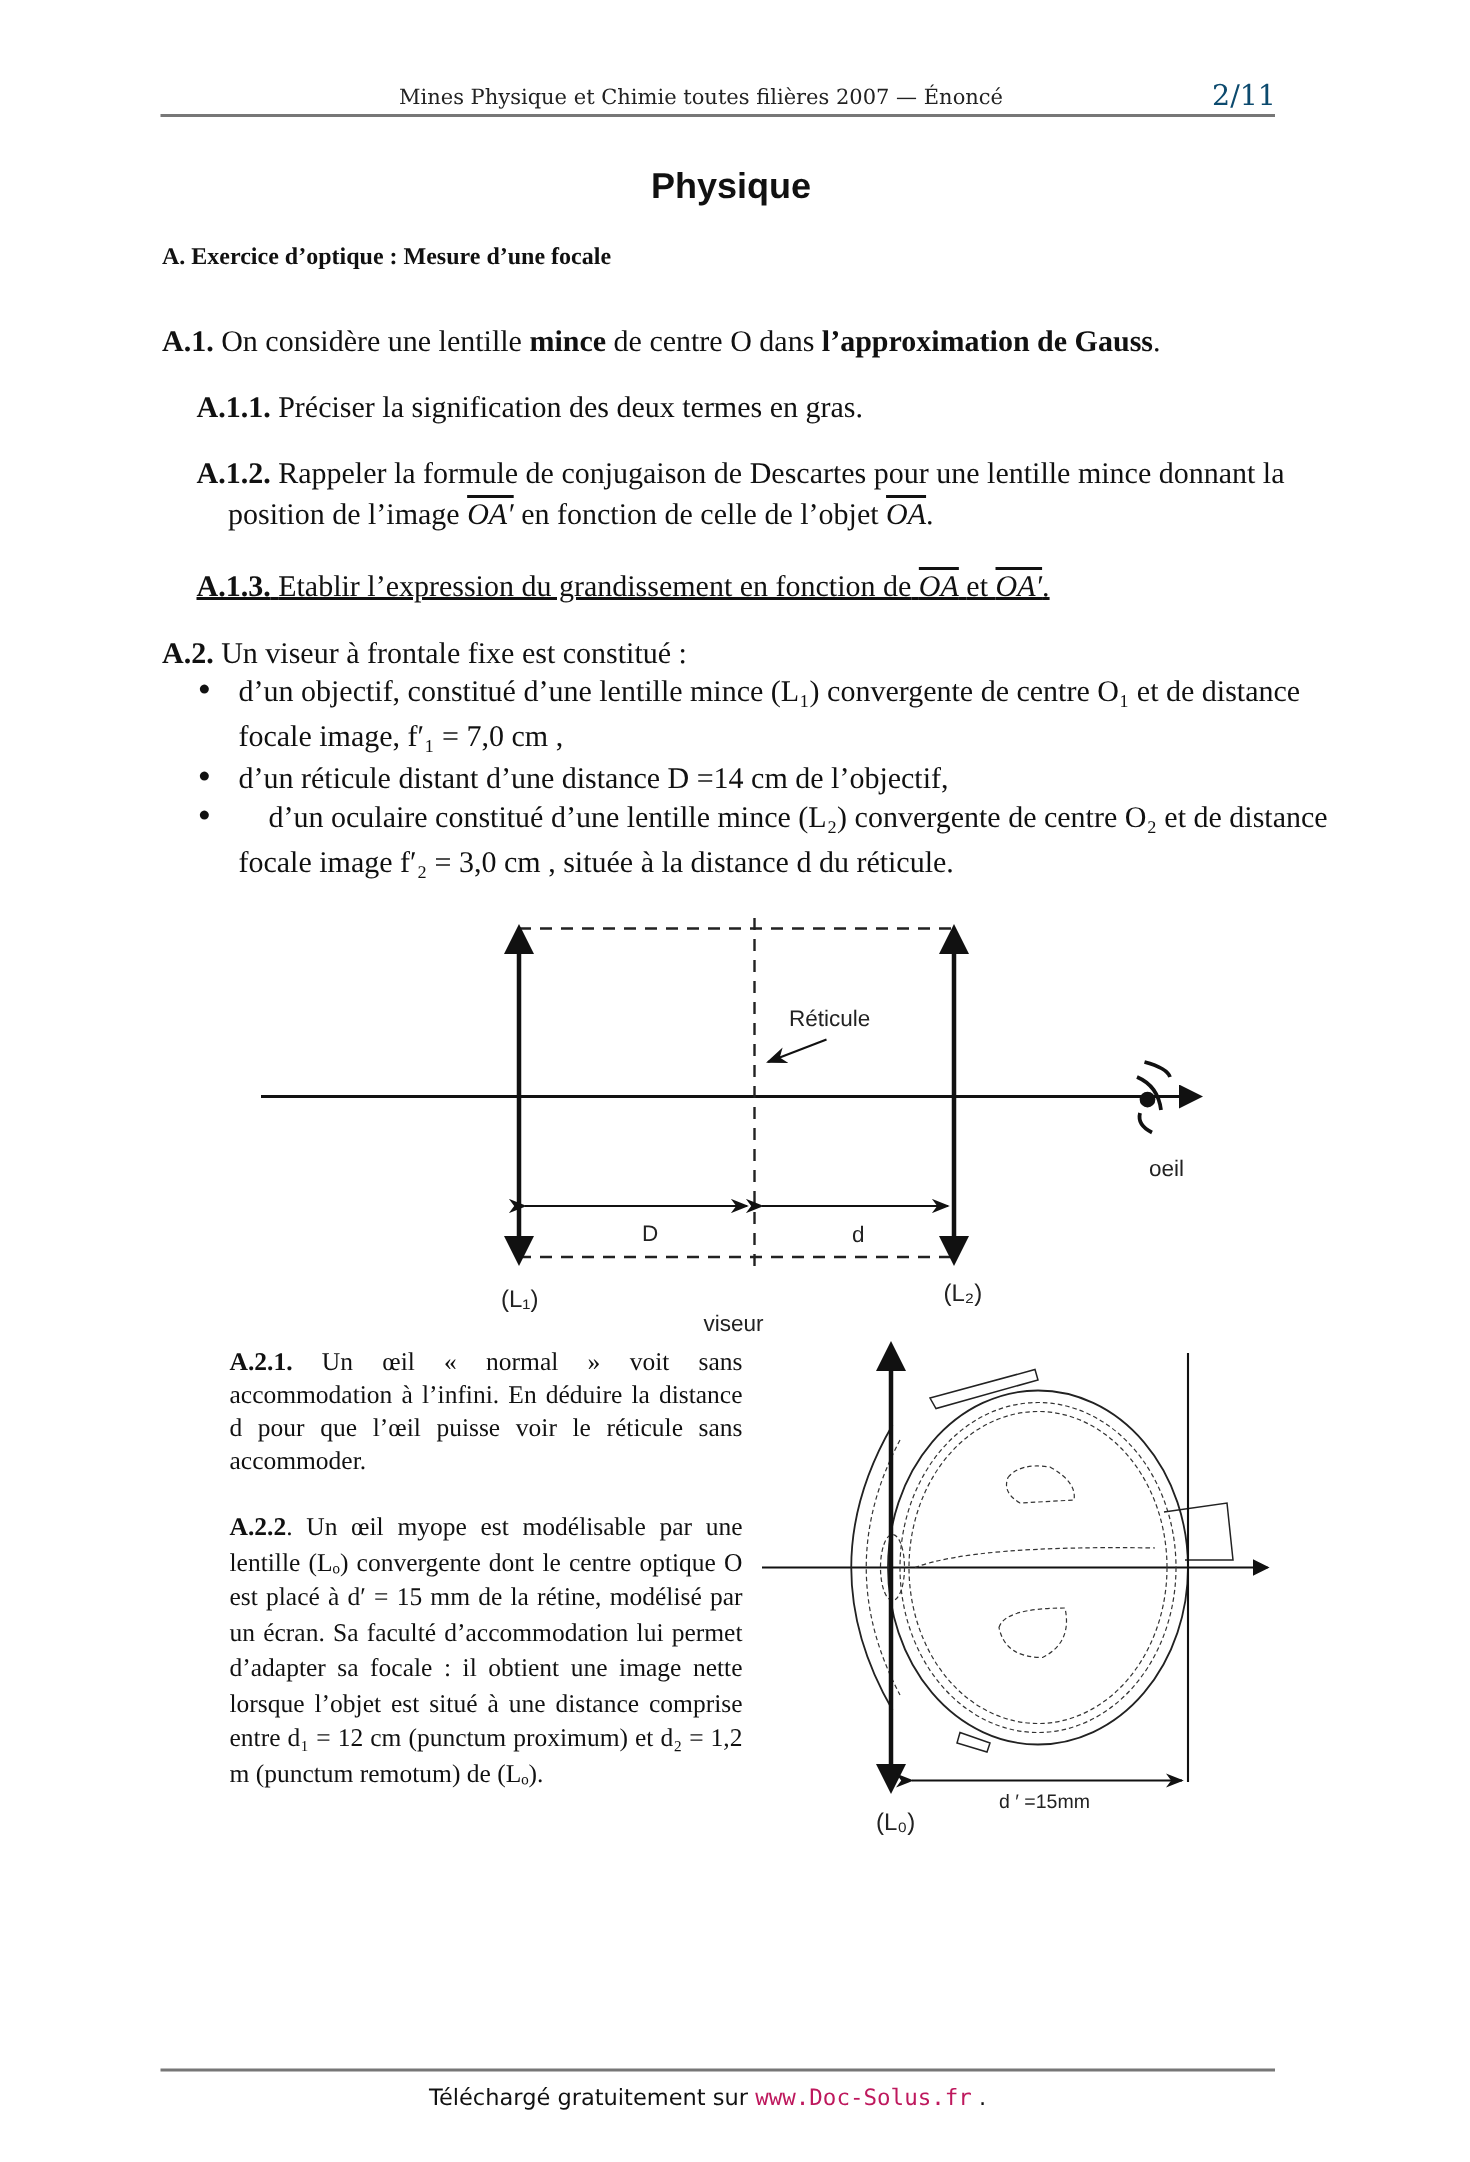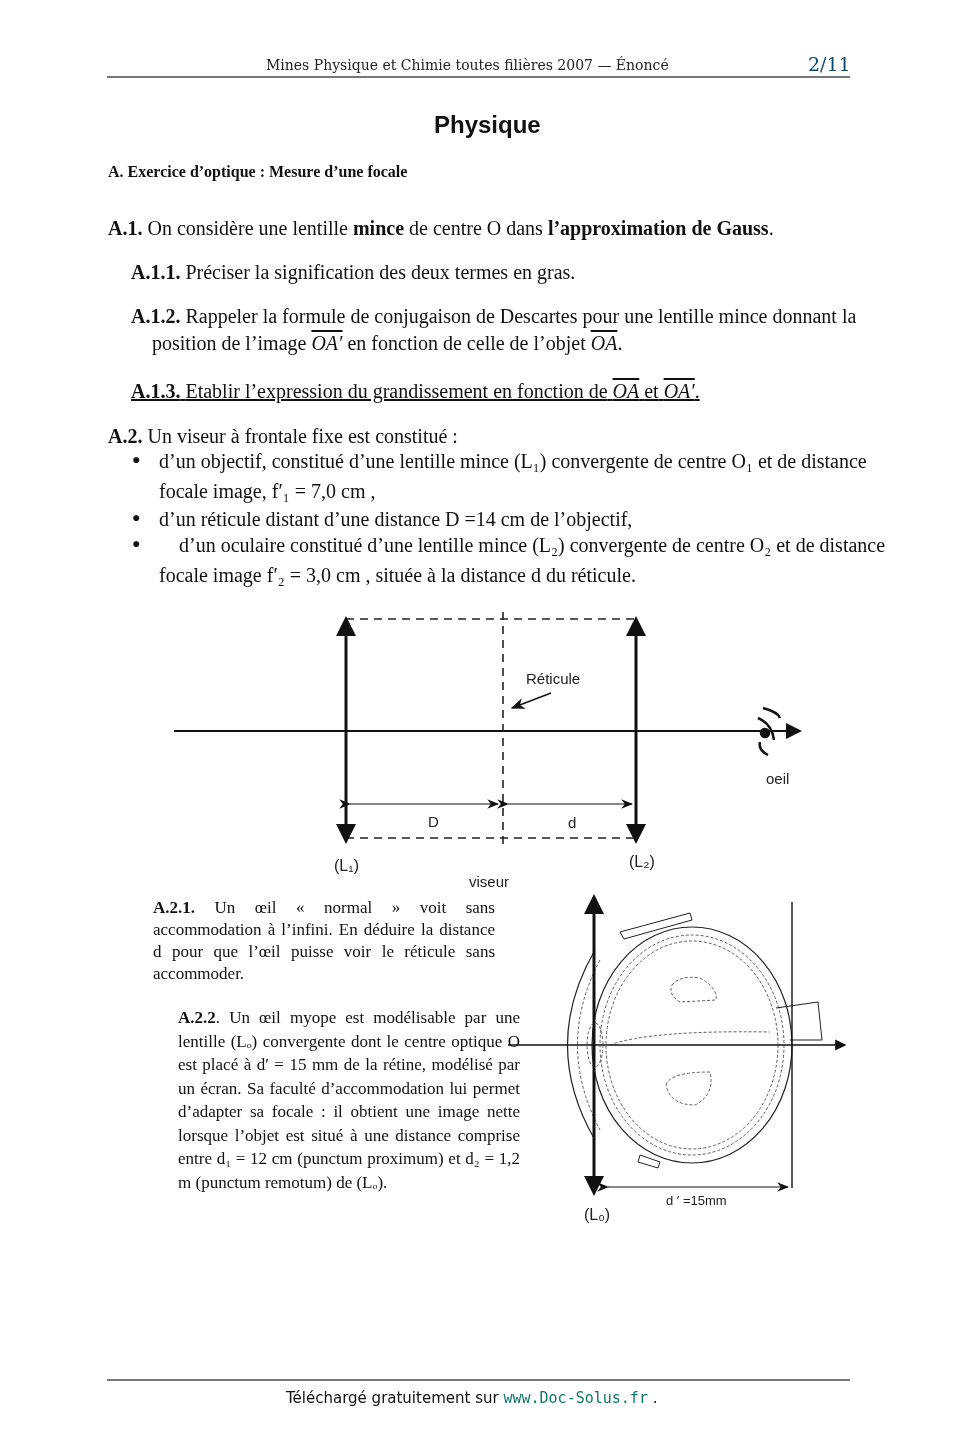--- a/index.html
+++ b/index.html
@@ -10,21 +10,21 @@
   .rule { position:absolute; left:107px; width:743px; height:2px; background:#777; }
   .h1 { font-family: "Liberation Sans", sans-serif; font-weight:bold; font-size:24px; }
   .h2 { font-family: Liberation Serif, serif; font-weight:bold; font-size:16px; }
   .p { font-family: "Liberation Serif", serif; font-size:20px; line-height:26px; white-space:nowrap; }
   .b { font-weight:bold; }
   .ov { text-decoration: overline; font-style:italic; }
   .bullet { position:absolute; font-size:14px; }
   .just { font-family: "Liberation Serif", serif; font-size:17px; line-height:22px; text-align:justify; text-align-last:left; }
   .diag-label { font-family: "Liberation Sans", sans-serif; font-size:15px; color:#222; }
   .footer { font-family: "DejaVu Sans", sans-serif; font-size:15px; color:#111; }
-  .footer a { color:#0f766e; text-decoration:none; font-family: "DejaVu Sans Mono", monospace; font-size:15px; }
+  .footer a { color:#be185d; text-decoration:none; font-family: "DejaVu Sans Mono", monospace; font-size:15px; }
 </style>
 </head>
 <body>
 
 <div class="abs hdr-text" style="left:266px; top:57px;">Mines Physique et Chimie toutes filières 2007 — Énoncé</div>
 <div class="abs pagenum" style="left:808px; top:53px;">2/11</div>
 <div class="rule" style="top:76px;"></div>
 
 <div class="abs h1" style="left:434px; top:111px;">Physique</div>
 <div class="abs h2" style="left:108px; top:163px;">A. Exercice d’optique :  Mesure d’une focale</div>
@@ -122,21 +122,21 @@
   <text x="174" y="271" font-family="Liberation Sans, sans-serif" font-size="16" fill="#222">(L₁)</text>
   <text x="469" y="267" font-family="Liberation Sans, sans-serif" font-size="16" fill="#222">(L₂)</text>
   <text x="309" y="287" font-family="Liberation Sans, sans-serif" font-size="15" fill="#222">viseur</text>
 </svg>
 
 <div class="abs just" style="left:153px; top:897px; width:342px;">
   <span class="b">A.2.1.</span>
   <span>Un œil « normal » voit sans accommodation à l’infini. En déduire la distance d pour que l’œil puisse voir le réticule sans accommoder.</span>
 </div>
 
-<div class="abs just" style="left:153px; top:1006px; width:342px; line-height:23.5px;margin-left:25px;">
+<div class="abs just" style="left:153px; top:1006px; width:342px; line-height:23.5px;">
   <span class="b">A.2.2</span><span>. Un œil myope est modélisable par une lentille (Lₒ) convergente dont le centre optique O est placé à d′ = 15 mm de la rétine, modélisé par un écran. Sa faculté d’accommodation lui permet d’adapter sa focale : il obtient une image nette lorsque l’objet est situé à une distance comprise entre d₁ = 12 cm (punctum proximum) et d₂ = 1,2 m (punctum remotum) de (Lₒ).</span>
 </div>
 
 <svg class="abs" style="left:500px; top:890px;" width="360" height="340" viewBox="0 0 360 340">
   <defs>
     <marker id="ah2" markerWidth="8" markerHeight="8" refX="7" refY="4" orient="auto">
         <path d="M0,0 L8,4 L0,8 z" fill="#111"></path>
       </marker>
     <marker id="ah3" markerWidth="10" markerHeight="8" refX="9" refY="4" orient="auto">
         <path d="M0,0 L10,4 L0,8 L3,4 z" fill="#111"></path>

